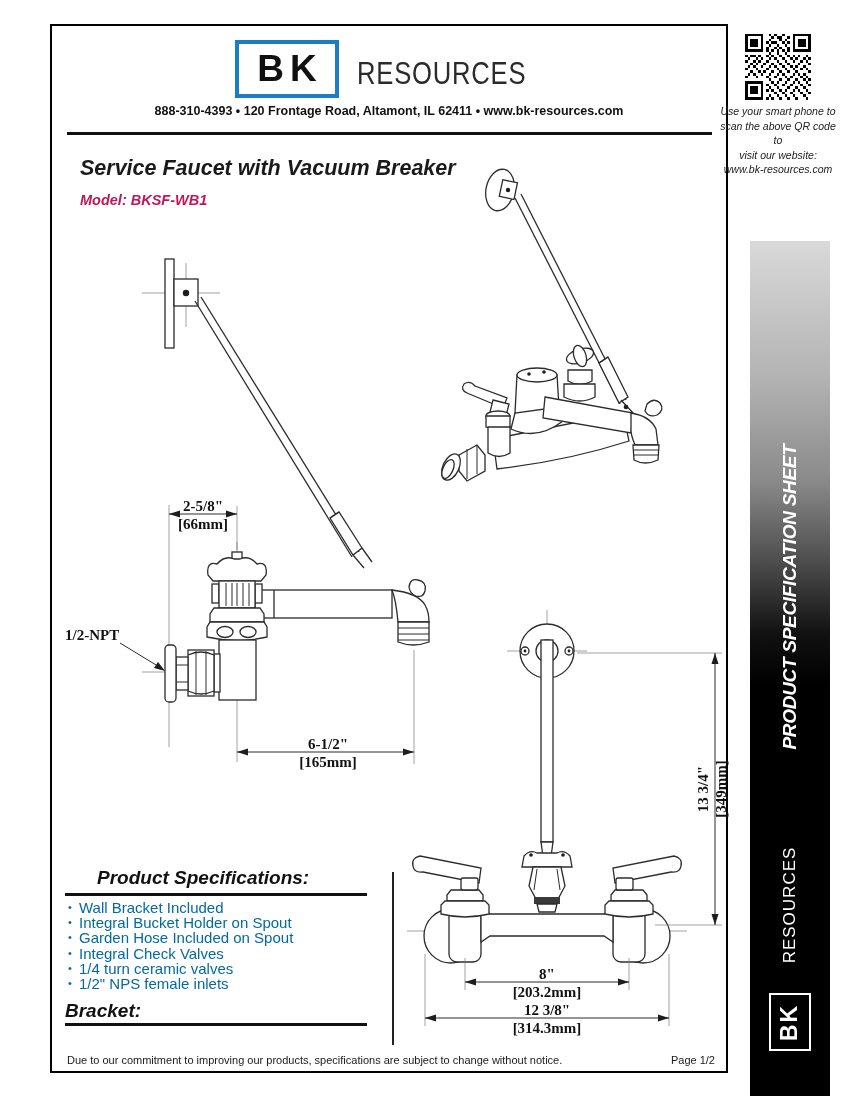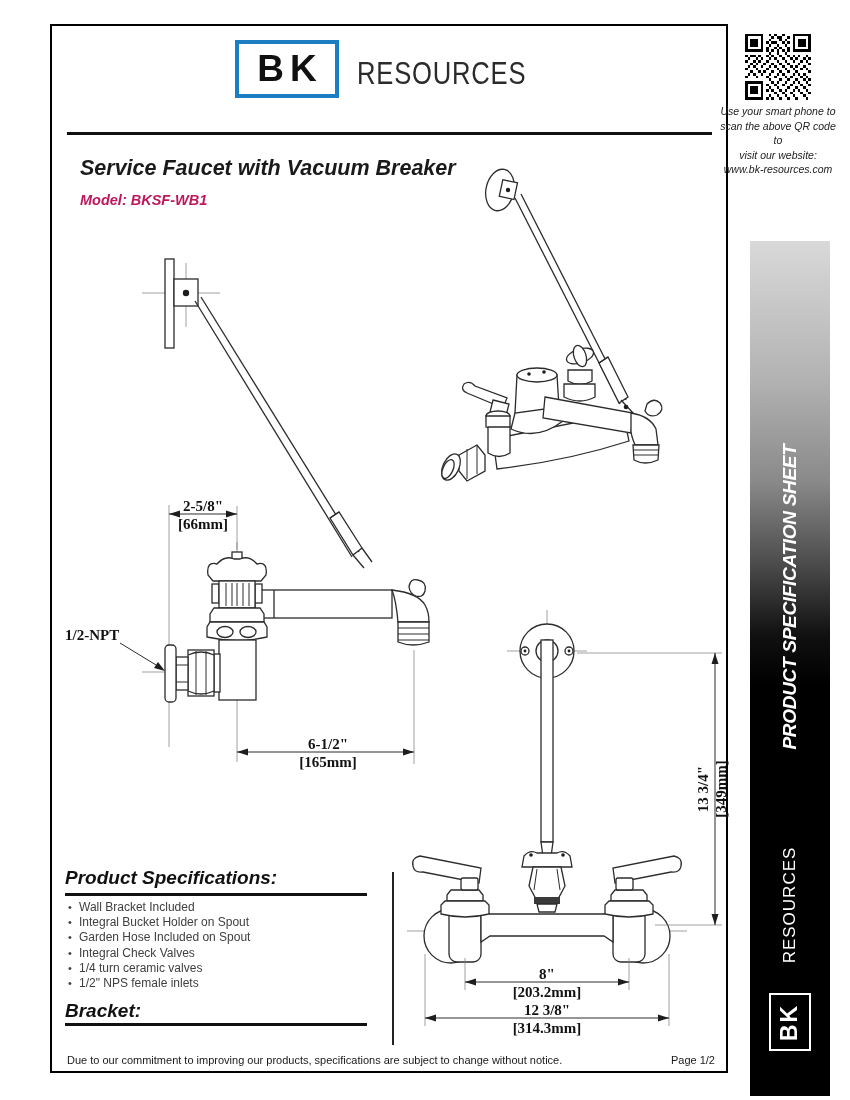--- a/index.html
+++ b/index.html
@@ -16,21 +16,21 @@
   .contact-line{position:absolute;left:0;top:78px;width:100%;text-align:center;font-size:12.5px;font-weight:bold;color:#111;}
   .header-rule{position:absolute;left:15px;top:106px;width:645px;height:2.5px;background:#111;}
 
   
   .product-title{position:absolute;left:28px;top:130px;font-size:21.5px;font-weight:bold;font-style:italic;color:#1a1a1a;}
   .model-line{position:absolute;left:28px;top:166px;font-size:14.5px;font-weight:bold;font-style:italic;color:#be185d;}
 
   
   .spec-heading{position:absolute;left:13px;font-size:19px;font-weight:bold;font-style:italic;color:#111;}
   .rule2{position:absolute;left:13px;width:302px;height:2.5px;background:#111;}
-  .spec-list{position:absolute;left:16px;margin:0;padding:0;list-style:none;font-size:12px;line-height:15.2px;color:#404040;}
+  .spec-list{position:absolute;left:16px;margin:0;padding:0;list-style:none;font-size:15px;line-height:15.2px;color:#0369a1;}
   .spec-list li{position:relative;padding-left:11px;}
   .spec-list li::before{content:"•";position:absolute;left:0;top:0;font-size:11px;}
   .spec-divider{position:absolute;left:340px;top:846px;width:2px;height:173px;background:#222;}
 
   
   .footer-row{position:absolute;left:15px;top:1028px;width:648px;display:flex;justify-content:space-between;font-size:11px;color:#1a1a1a;}
 
   
   .qr-wrap{position:absolute;left:745px;top:33px;width:66px;height:67px;}
   .qr-caption{position:absolute;left:716px;top:104px;width:124px;text-align:center;font-size:10.5px;font-style:italic;line-height:14.5px;color:#222;}
@@ -53,20 +53,21 @@
 </style>
 </head>
 <body>
 
 <div class="page-box">
 
   <div class="bk-logo-box">
     <span class="bk-logo-text">BK</span>
   </div>
   <div class="resources-text"><span>RESOURCES</span></div>
+  <div class="contact-line">888-310-4393  •  120 Frontage Road, Altamont, IL 62411  •  www.bk-resources.com</div>
   <div class="header-rule"></div>
 
   <div class="product-title">Service Faucet with Vacuum Breaker</div>
   <div class="model-line">Model: BKSF-WB1</div>
 
   <svg style="left:375px;top:131px;" width="320" height="330" viewBox="0 0 320 330">
     <g>
       <ellipse class="o" cx="73" cy="33" rx="14" ry="21" transform="rotate(12 73 33)"></ellipse>
       <rect class="o" x="74" y="24" width="15" height="17" transform="rotate(12 81 32)"></rect>
       <circle class="d" cx="81" cy="33" r="2.2"></circle>
@@ -273,21 +274,21 @@
       <line class="t" x1="38" y1="352" x2="38" y2="424"></line>
       <line class="t" x1="282" y1="352" x2="282" y2="424"></line>
       <line class="lt" x1="38" y1="416" x2="282" y2="416"></line>
       <polygon class="d" points="38,416 49,412.5 49,419.5"></polygon>
       <polygon class="d" points="282,416 271,412.5 271,419.5"></polygon>
       <text class="dimtxt" x="160" y="413" text-anchor="middle">12 3/8"</text>
       <text class="dimtxt" x="160" y="431" text-anchor="middle">[314.3mm]</text>
     </g>
   </svg>
 
-  <div class="spec-heading" style="top:841px;">Product Specifications:</div>
+  <div class="spec-heading" style="top:841px;margin-left:32px;">Product Specifications:</div>
   <div class="rule2" style="top:867px;"></div>
   <ul class="spec-list" style="top:874px;">
     <li>Wall Bracket Included</li>
     <li>Integral Bucket Holder on Spout</li>
     <li>Garden Hose Included on Spout</li>
     <li>Integral Check Valves</li>
     <li>1/4 turn ceramic valves</li>
     <li>1/2" NPS female inlets</li>
   </ul>
   <div class="spec-divider"></div>

